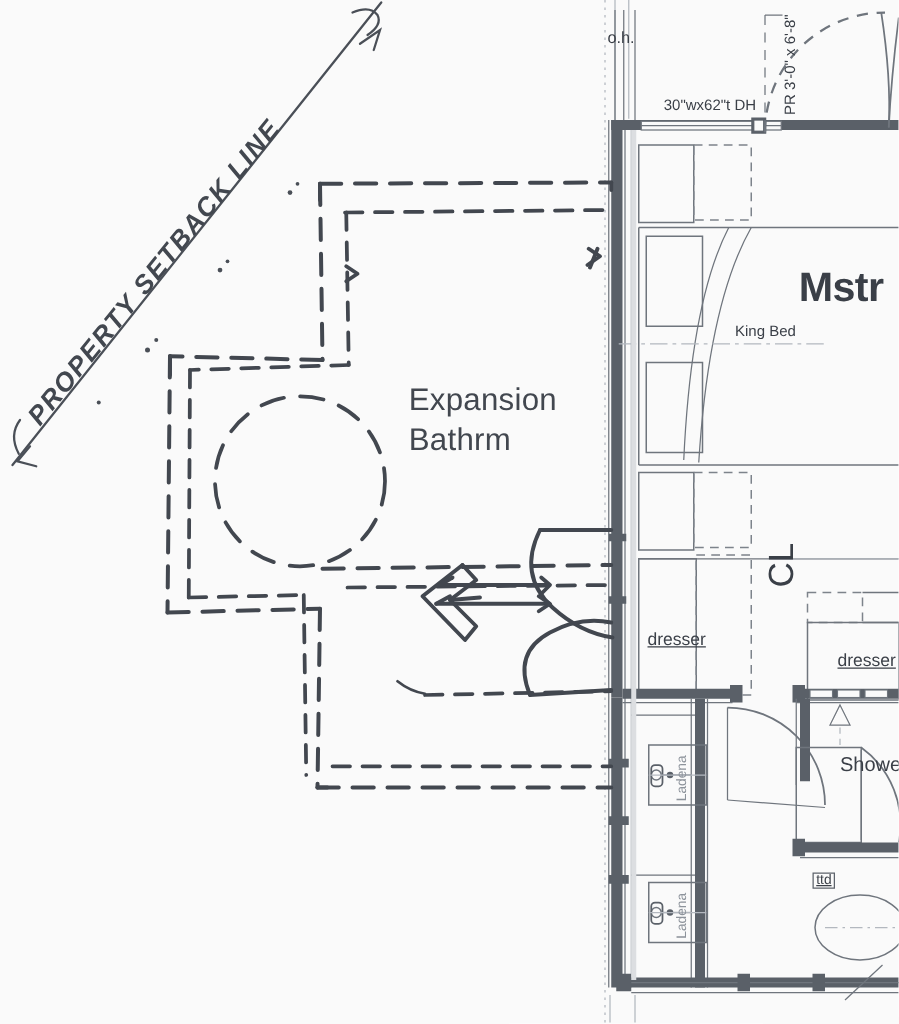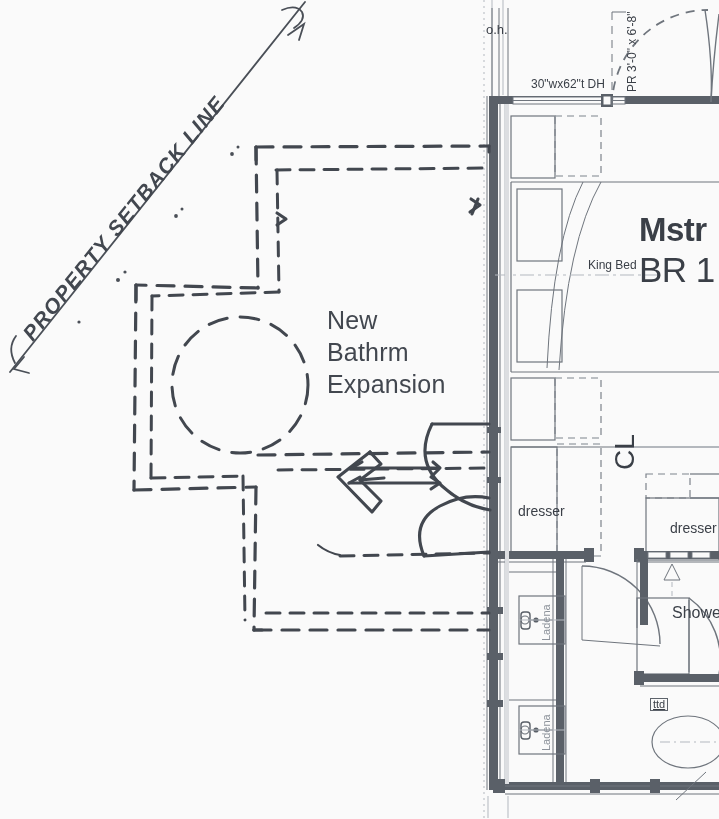--- a/index.html
+++ b/index.html
@@ -18,21 +18,21 @@
     white-space:nowrap;
     line-height:1;
   }
   .lbl-mstr{font-size:33px;letter-spacing:-0.5px;}
   .lbl-br{font-size:35px;letter-spacing:-0.5px;}
   .lbl-king{font-size:12px;}
   .lbl-dh{font-size:12px;}
   .lbl-oh{font-size:13px;}
   .lbl-pr{font-size:12px;transform:rotate(-90deg);transform-origin:left top;}
   .lbl-cl{font-size:28px;transform:rotate(-90deg);transform-origin:left top;}
-  .lbl-dress{font-size:14px;}
+  .lbl-dress{font-size:14px;text-decoration:underline;}
   .lbl-ladena{font-size:11px;transform:rotate(-90deg);transform-origin:left top;color:#8d939b;}
   .lbl-shower{font-size:16px;}
   .lbl-ttd{font-size:11px;border:1px solid #5d636b;padding:0 2px;text-decoration:underline;}
 </style>
 </head>
 <body>
 
 <div id="plan">
 
   <svg id="svgroot" viewBox="0 0 719 819">
@@ -282,21 +282,20 @@
   </svg>
 
   <div class="lbl lbl-oh" style="left:486px;top:23px;">o.h.</div>
 
   <div class="lbl lbl-dh" style="left:531px;top:78px;">30"wx62"t DH</div>
 
   <div class="lbl lbl-pr" style="left:626px;top:92px;">PR 3'-0" x 6'-8"</div>
 
   <div class="lbl lbl-mstr" style="left:639px;top:213px;font-weight:bold;">Mstr</div>
 
-  <div class="lbl lbl-br" style="left:639px;top:252px;">BR 1</div>
 
   <div class="lbl lbl-king" style="left:588px;top:259px;">King Bed</div>
 
   <div class="lbl lbl-cl" style="left:611px;top:470px;">CL</div>
 
   <div class="lbl lbl-dress" style="left:518px;top:504px;">dresser</div>
 
   <div class="lbl lbl-dress" style="left:670px;top:521px;">dresser</div>
 
   <div class="lbl lbl-ladena" style="left:541px;top:641px;">Ladena</div>
@@ -308,18 +307,17 @@
   <div class="lbl lbl-ttd" style="left:650px;top:698px;">ttd</div>
 
   <div style="position:absolute;left:18px;top:330px;transform:rotate(-51deg);transform-origin:left top;
               font-family:'Liberation Sans',sans-serif;font-size:21px;font-weight:600;
               letter-spacing:1.5px;color:#42474f;white-space:nowrap;
               font-style:italic;">PROPERTY SETBACK LINE</div>
 
   <div style="position:absolute;left:327px;top:305px;
               font-family:'Liberation Sans',sans-serif;font-size:25px;
               color:#42474f;line-height:1.27;letter-spacing:0.2px;">
-    <div>New</div>
+    <div>Expansion</div>
     <div>Bathrm</div>
-    <div>Expansion</div>
   </div>
 
 </div>
 
 </body></html>

